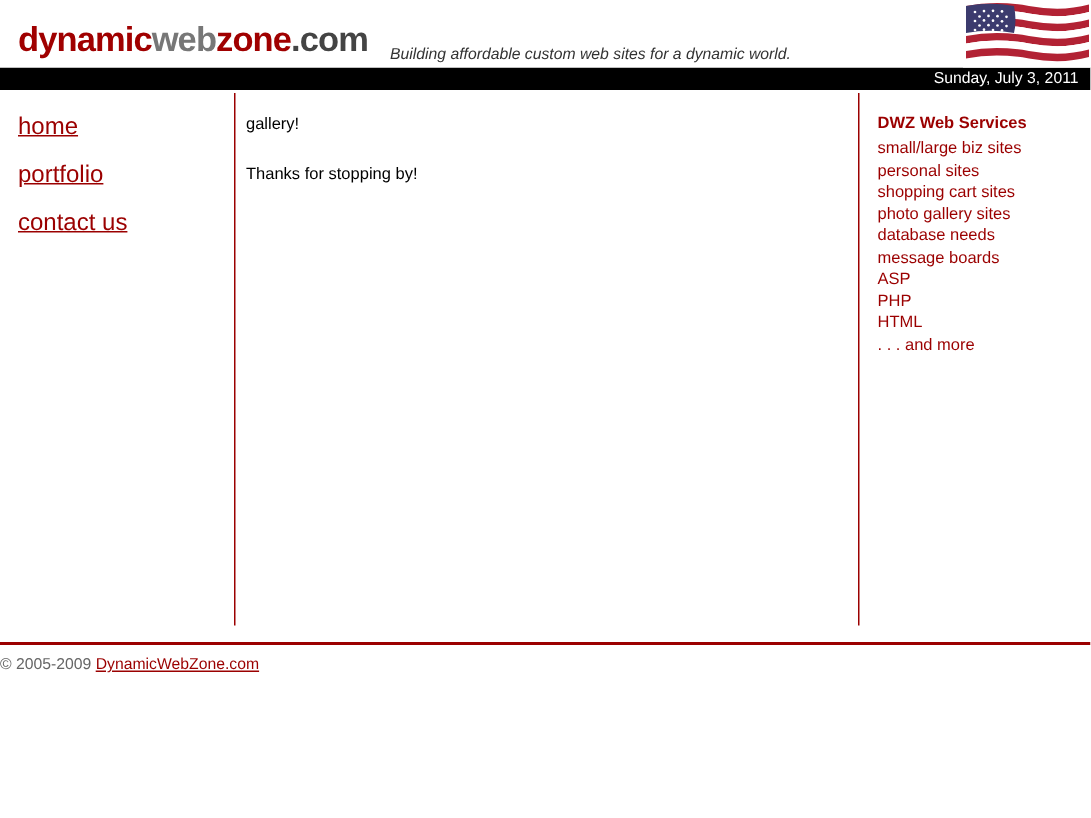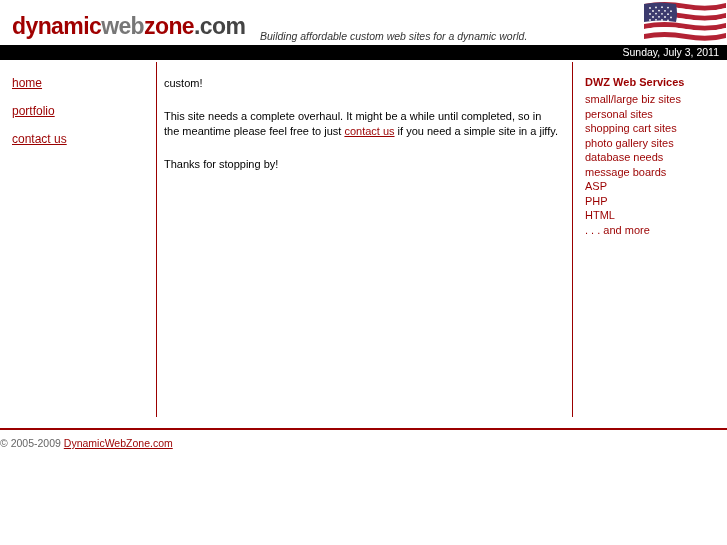--- a/index.html
+++ b/index.html
@@ -83,21 +83,21 @@
     left: 0;
     top: 0;
     width: 156px;
     height: 357px;
     box-sizing: border-box;
     padding: 16px 0 0 12px;
   }
   .col-left a {
     display: block;
     color: #9b0000;
-    font-size: 12px;
+    font-size: 16px;
     text-decoration: underline;
     margin-bottom: 14px;
   }
   .divider-left {
     position: absolute;
     left: 156px;
     top: 2px;
     width: 1px;
     height: 355px;
     background: #9b0000;
@@ -235,22 +235,21 @@
 
     <div class="col-left">
       <a href="#">home</a>
       <a href="#">portfolio</a>
       <a href="#">contact us</a>
     </div>
 
     <div class="divider-left"></div>
 
     <div class="col-center">
-      <p>custom!</p>
-      <p><span>This site needs a complete overhaul. It might be a while until completed, so in the meantime please feel free to just </span><a href="#">contact us</a><span> if you need a simple site in a jiffy.</span></p>
+      <p>gallery!</p>
       <p>Thanks for stopping by!</p>
     </div>
 
     <div class="divider-right"></div>
 
     <div class="col-right">
       <div class="svc-title">DWZ Web Services</div>
       <ul>
         <li>small/large biz sites</li>
         <li>personal sites</li>

